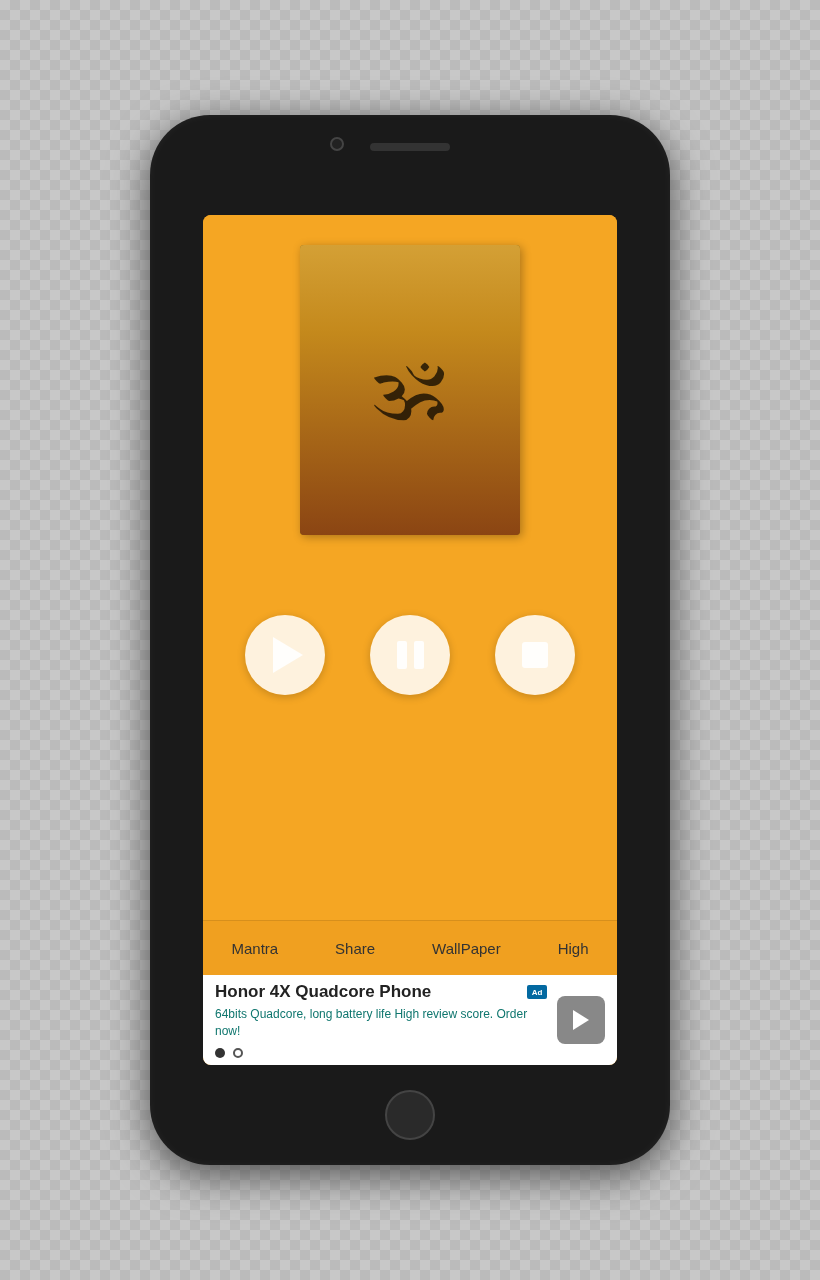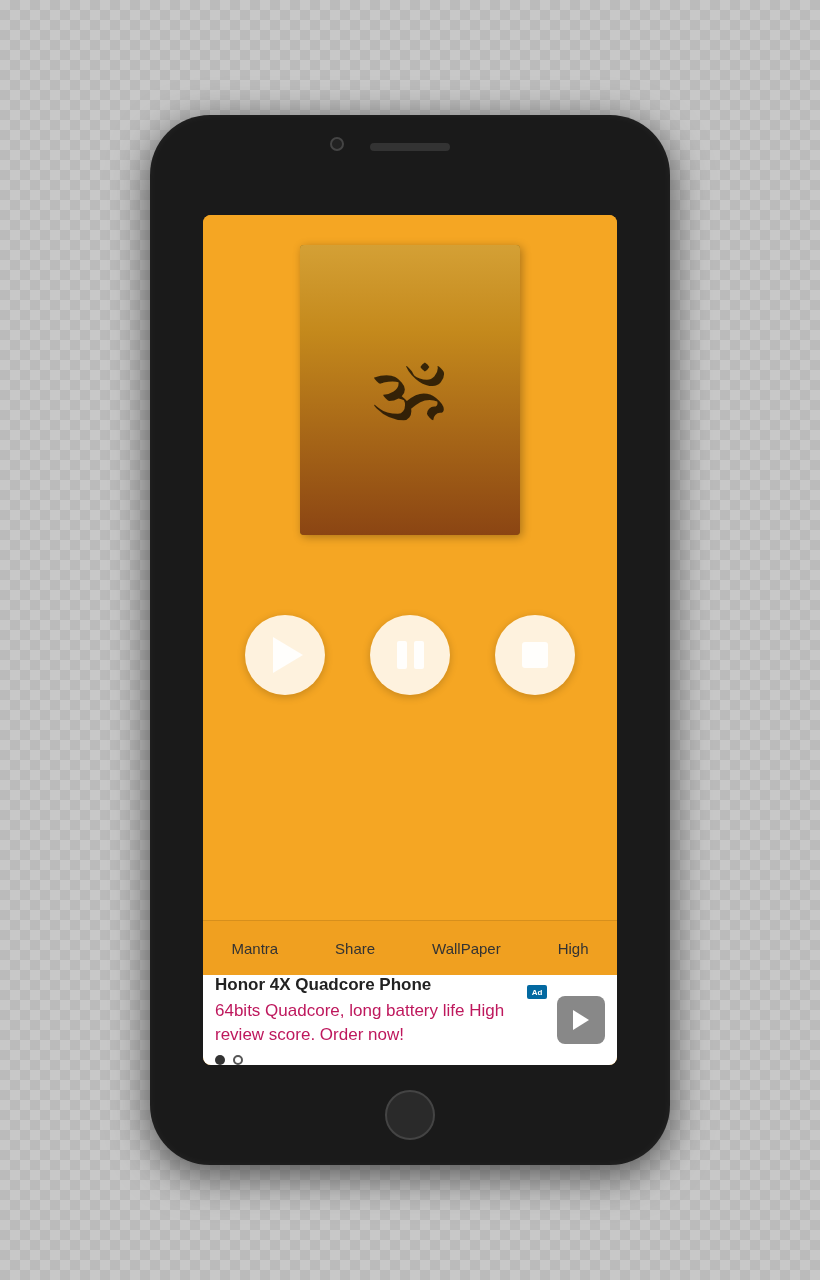--- a/index.html
+++ b/index.html
@@ -181,22 +181,22 @@
     }
 
     .ad-title {
       font-size: 17px;
       font-weight: bold;
       color: #222;
       margin-bottom: 4px;
     }
 
     .ad-subtitle {
-      font-size: 17px;
-      color: #be185d;
+      font-size: 12px;
+      color: #0f766e;
       line-height: 1.4;
     }
 
     .ad-dots {
       display: flex;
       gap: 8px;
       margin-top: 8px;
       align-items: center;
     }
 

